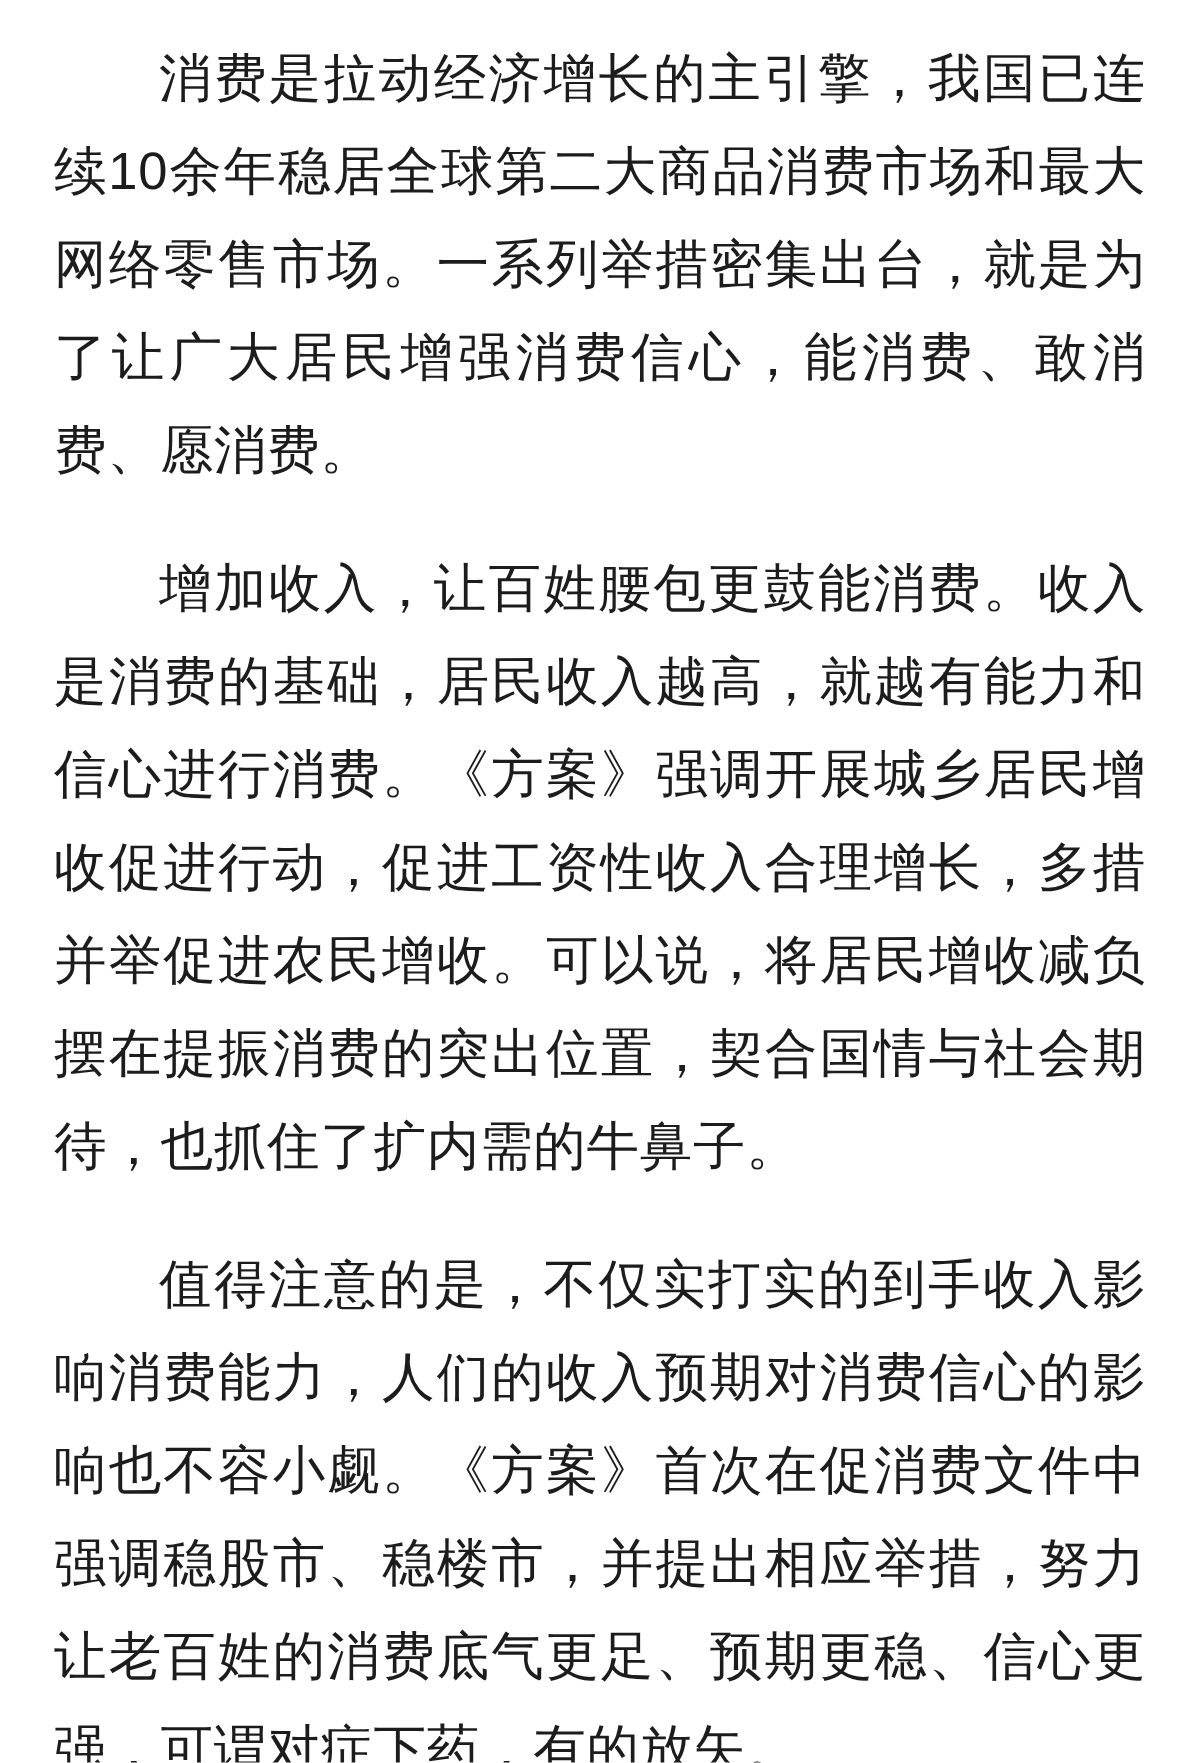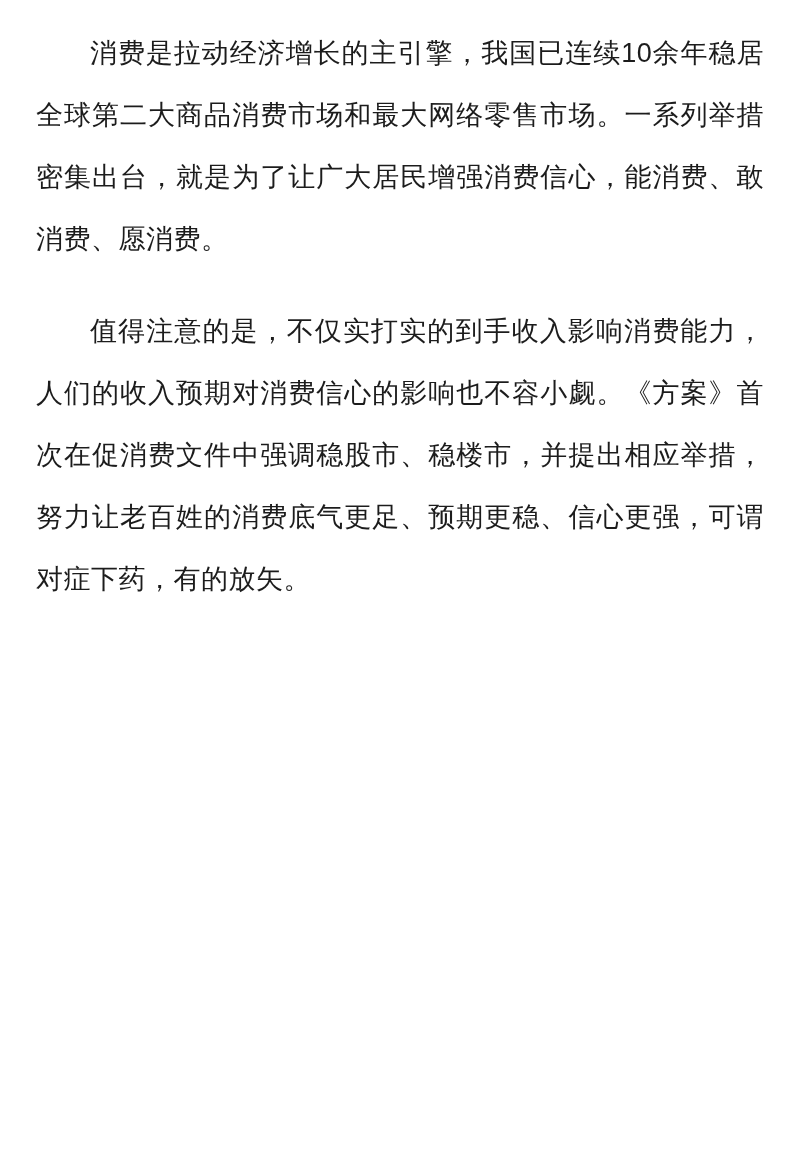--- a/index.html
+++ b/index.html
@@ -14,32 +14,33 @@
     color: #1a1a1a;
     overflow: hidden;
   }
   .article {
     box-sizing: border-box;
     width: 800px;
     padding: 22px 36px 0 36px;
   }
   .para {
     margin: 0 0 30px 0;
-    font-size: 27px;
+    font-size: 35px;
     line-height: 62px;
     letter-spacing: 0.5px;
     text-align: justify;
     text-justify: inter-ideograph;
     text-indent: 2em;
     color: #1c1c1c;
     font-weight: 400;
   }
   .para:last-child {
     margin-bottom: 0;
   }
 </style>
 </head>
 <body>
 
 <div class="article">
   <p class="para">消费是拉动经济增长的主引擎，我国已连续10余年稳居全球第二大商品消费市场和最大网络零售市场。一系列举措密集出台，就是为了让广大居民增强消费信心，能消费、敢消费、愿消费。</p>
+  <p class="para">增加收入，让百姓腰包更鼓能消费。收入是消费的基础，居民收入越高，就越有能力和信心进行消费。《方案》强调开展城乡居民增收促进行动，促进工资性收入合理增长，多措并举促进农民增收。可以说，将居民增收减负摆在提振消费的突出位置，契合国情与社会期待，也抓住了扩内需的牛鼻子。</p>
   <p class="para">值得注意的是，不仅实打实的到手收入影响消费能力，人们的收入预期对消费信心的影响也不容小觑。《方案》首次在促消费文件中强调稳股市、稳楼市，并提出相应举措，努力让老百姓的消费底气更足、预期更稳、信心更强，可谓对症下药，有的放矢。</p>
 </div>
 
 </body></html>

